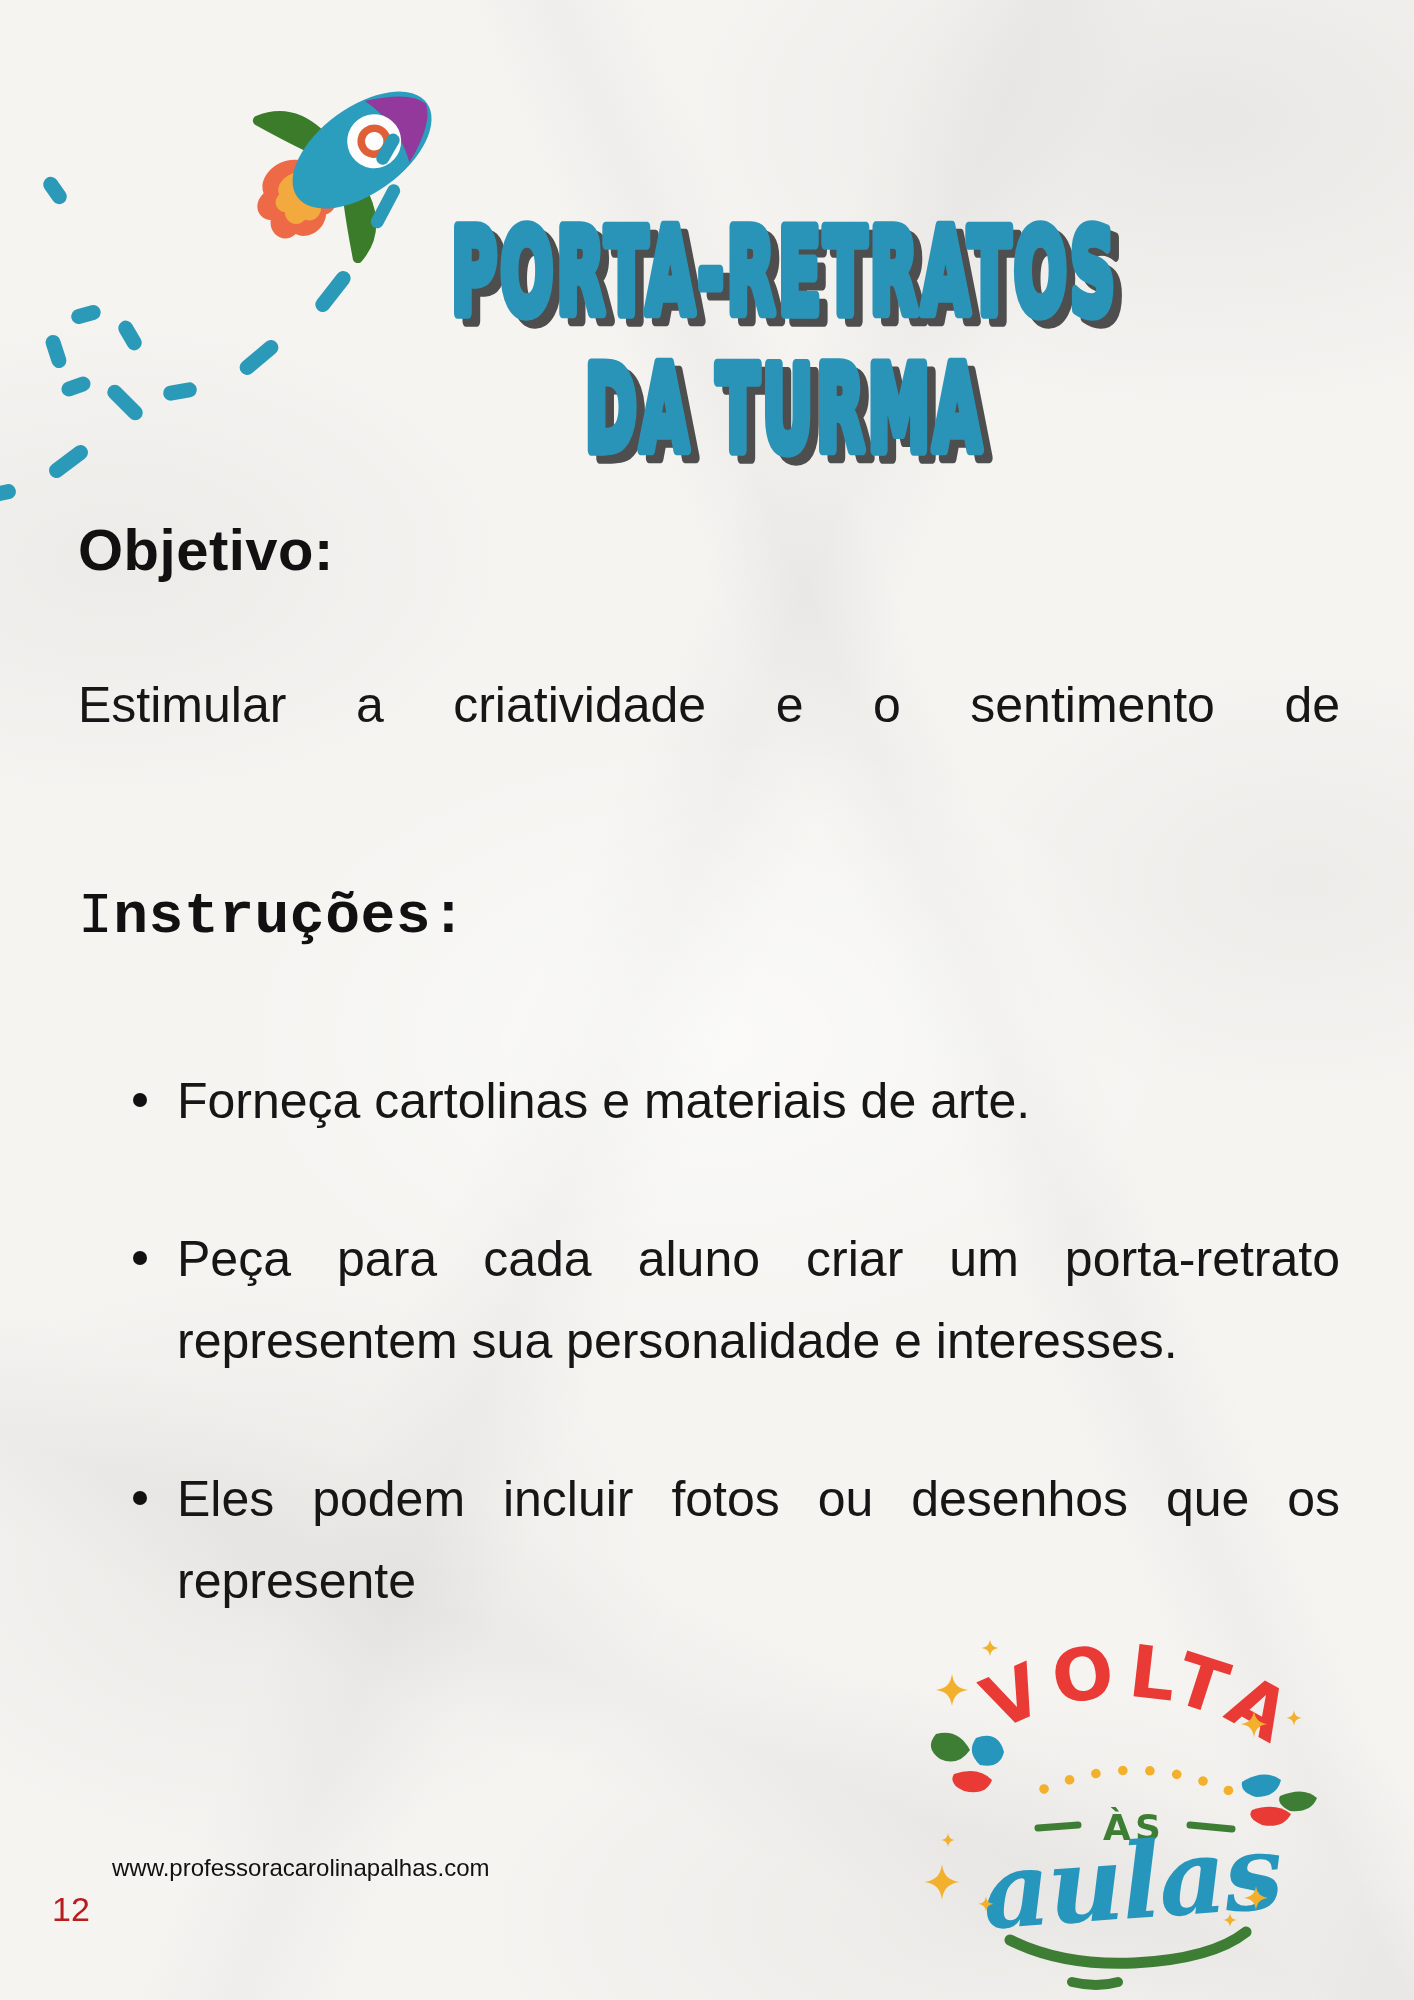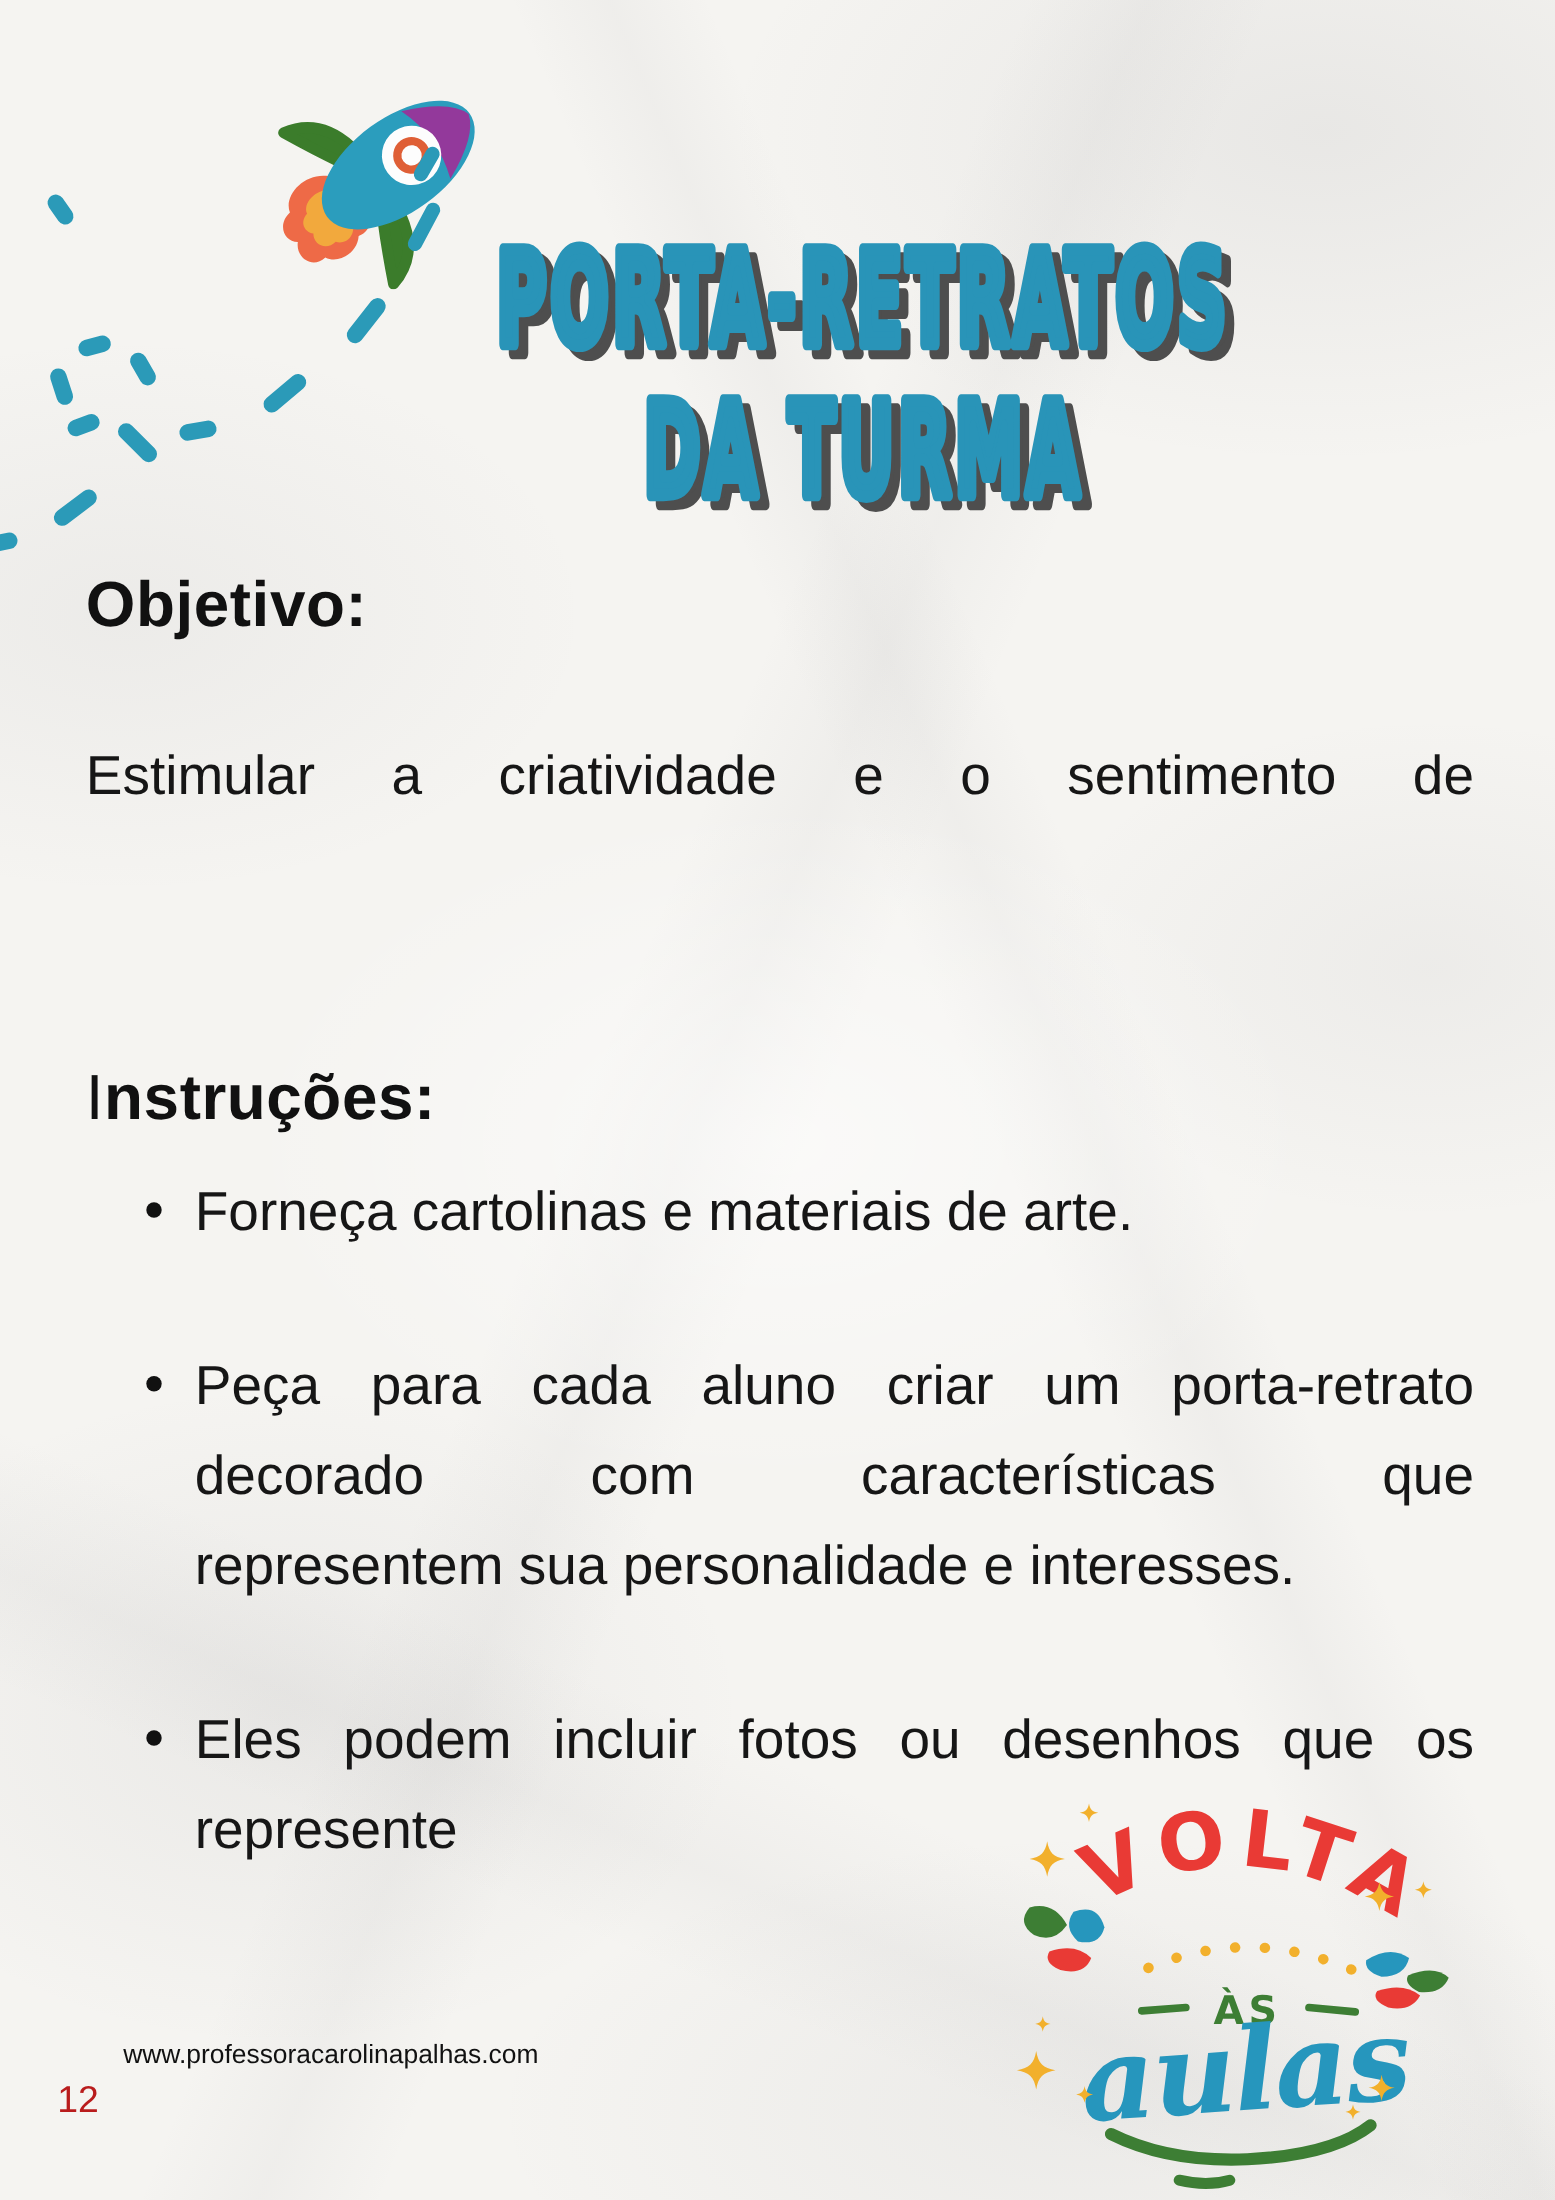--- a/index.html
+++ b/index.html
@@ -100,31 +100,30 @@
 </svg>
 
 <h2 class="heading" style="left:78px;top:516px;">
   <span>Objetivo:</span>
 </h2>
 
 <div class="para bodytext" style="top:664px;">
     <div class="jline jfull">Estimular a criatividade e o sentimento de</div>
   </div>
 
-<h2 class="heading" style="left:78px;top:964px;">
+<h2 class="heading" style="left:78px;top:884px;font-family:Liberation Mono, monospace;">
   <span class="thin">I</span><span>nstruções:</span>
 </h2>
 
 <ul class="bullets bodytext" style="top:1060px;">
   <li>
       <div class="jline">Forneça cartolinas e materiais de arte.</div>
     </li>
   <li>
       <div class="jline jfull">Peça para cada aluno criar um porta-retrato</div>
-      <div class="jline jfull">decorado com características que</div>
       <div class="jline">representem sua personalidade e interesses.</div>
     </li>
   <li>
       <div class="jline jfull">Eles podem incluir fotos ou desenhos que os</div>
       <div class="jline">represente</div>
     </li>
 </ul>
 
 <svg class="abs" style="left:912px;top:1582px;" width="440" height="410" viewBox="0 0 440 410">
   <defs>

